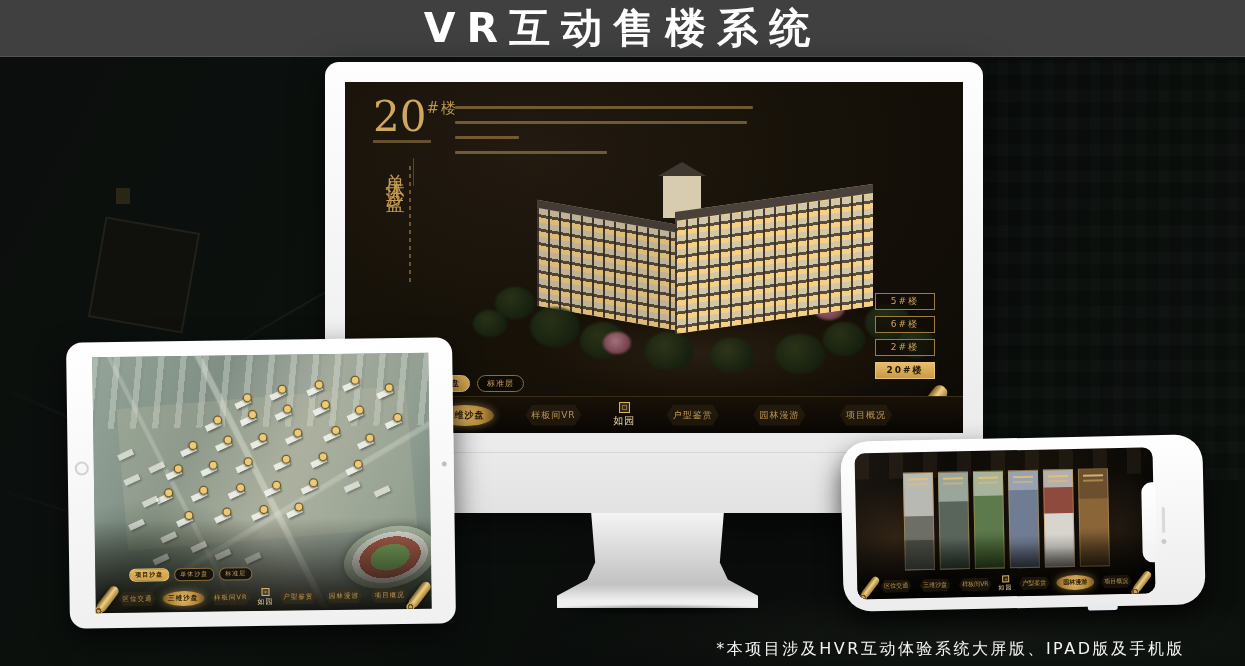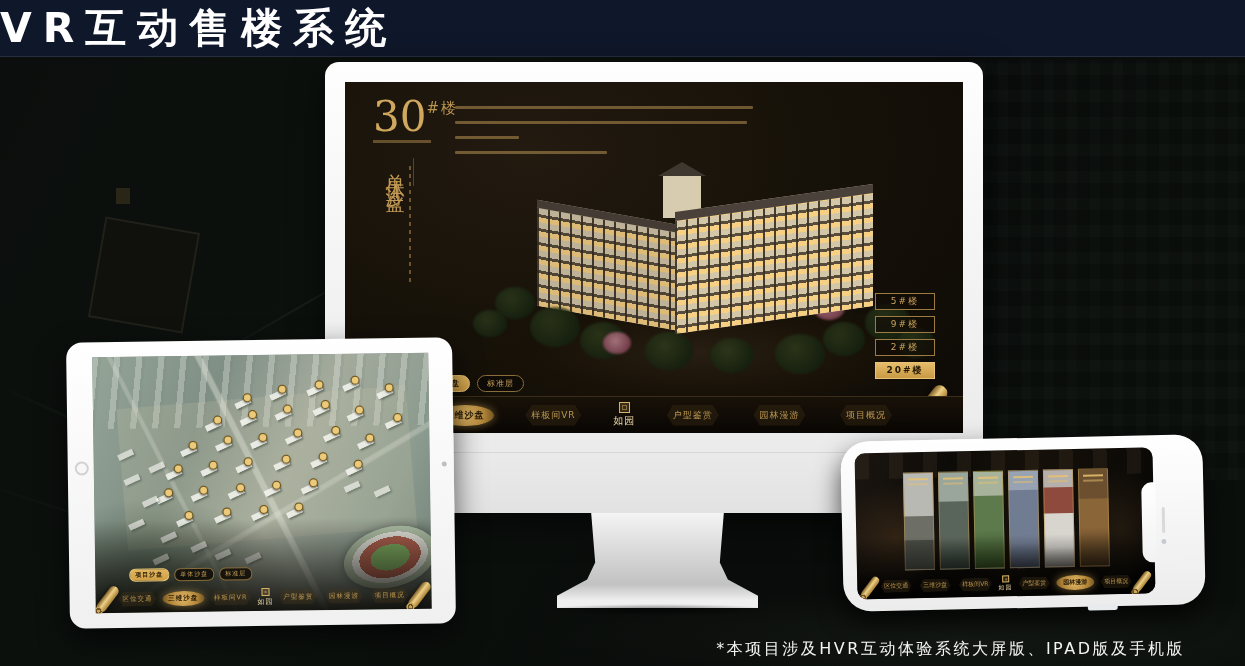--- a/index.html
+++ b/index.html
@@ -13,21 +13,21 @@
   .bg-chip { left:116px; top:188px; width:14px; height:16px; background:rgba(150,122,62,.22); }
   .bg-road-a { left:-20px; top:470px; width:420px; height:3px; background:linear-gradient(90deg,transparent,rgba(110,140,128,.18),transparent); transform:rotate(24deg); }
   .bg-road-b { left:-40px; top:560px; width:520px; height:2px; background:linear-gradient(90deg,transparent,rgba(110,140,128,.14),transparent); transform:rotate(18deg); }
   .bg-road-c { left:180px; top:300px; width:260px; height:2px; background:linear-gradient(90deg,transparent,rgba(120,130,110,.12),transparent); transform:rotate(-30deg); }
   .bg-city { right:0; top:60px; width:270px; height:420px; opacity:.5;
     background:repeating-linear-gradient(0deg,rgba(72,92,82,.10) 0 12px,transparent 12px 27px),
                repeating-linear-gradient(90deg,rgba(62,82,72,.10) 0 10px,transparent 10px 23px); }
   .bg-glow-bottom { left:540px; top:590px; width:700px; height:80px; background:radial-gradient(ellipse at 60% 60%,rgba(70,78,66,.16),transparent 70%); }
 
   
-  .title-bar { left:0; top:0; right:0; height:57px; background:#0f172a; display:flex; align-items:center; border-bottom:1px solid rgba(255,255,255,.10); }
+  .title-bar { left:0; top:0; right:0; height:57px; background:#404040; display:flex; align-items:center; justify-content:center; border-bottom:1px solid rgba(255,255,255,.10); }
   .title-bar h1 { color:#ffffff; font-size:41px; font-weight:bold; letter-spacing:11px; }
 
   
   .monitor-body { left:325px; top:62px; width:658px; height:451px; background:linear-gradient(#fefefe,#ebebeb 85%,#e2e2e2); border-radius:14px; box-shadow:0 10px 34px rgba(0,0,0,.6); }
   .monitor-chin-line { left:345px; top:452px; width:618px; height:1px; background:rgba(0,0,0,.08); }
   .monitor-stand { left:557px; top:513px; width:201px; height:95px;
     background:linear-gradient(180deg,#f4f4f4,#cfcfcf 55%,#c2c2c2 75%,#efefef 92%);
     clip-path:polygon(17% 0,83% 0,81% 52%,85% 70%,100% 87%,100% 100%,0 100%,0 87%,15% 70%,19% 52%); }
   .monitor-shadow { left:538px; top:604px; width:240px; height:12px; background:radial-gradient(ellipse,rgba(0,0,0,.55),transparent 70%); }
 
@@ -162,21 +162,21 @@
   <h1>VR互动售楼系统</h1>
 </div>
 
 <div class="abs monitor-body"></div>
 <div class="abs monitor-stand"></div>
 <div class="abs monitor-shadow"></div>
 <div class="abs monitor-chin-line"></div>
 
 <div class="abs monitor-screen">
   <div class="abs m-headline">
-    <span class="m-num">30</span><span class="m-suffix">#楼</span>
+    <span class="m-num">20</span><span class="m-suffix">#楼</span>
     <div class="m-headline-sub"></div>
   </div>
   <div class="abs m-vert">单体沙盘</div>
   <div class="abs m-vert-mini"></div>
 
   <div class="abs m-desc">
     <div class="d1"></div>
       <div class="d2"></div>
       <div class="d3"></div>
       <div class="d4"></div>
@@ -200,21 +200,21 @@
       <div class="tree g" style="left: 430px; top: 252px; width: 50px; height: 40px;"></div>
       <div class="tree g" style="left: 478px; top: 240px; width: 42px; height: 33.6px;"></div>
       <div class="tree g" style="left: 520px; top: 222px; width: 46px; height: 36.8px;"></div>
       <div class="tree g" style="left: 552px; top: 246px; width: 38px; height: 30.4px;"></div>
       <div class="tree g" style="left: 128px; top: 228px; width: 34px; height: 27.2px;"></div>
       <div class="tree p" style="left: 258px; top: 250px; width: 28px; height: 22.4px;"></div>
     </div>
 
   <div class="abs floor-btns">
     <div class="floor-btn">5#楼</div>
-    <div class="floor-btn">9#楼</div>
+    <div class="floor-btn">6#楼</div>
     <div class="floor-btn">2#楼</div>
     <div class="floor-btn active">20#楼</div>
   </div>
 
   <div class="abs m-tabs">
     <div class="pill">项目沙盘</div>
     <div class="pill active">单体沙盘</div>
     <div class="pill">标准层</div>
   </div>
 

